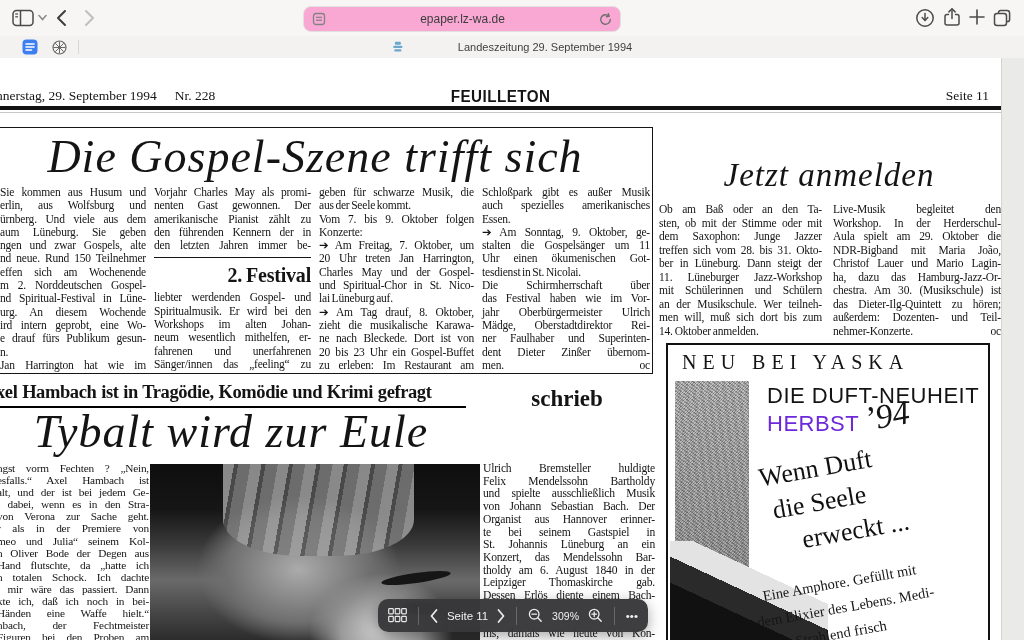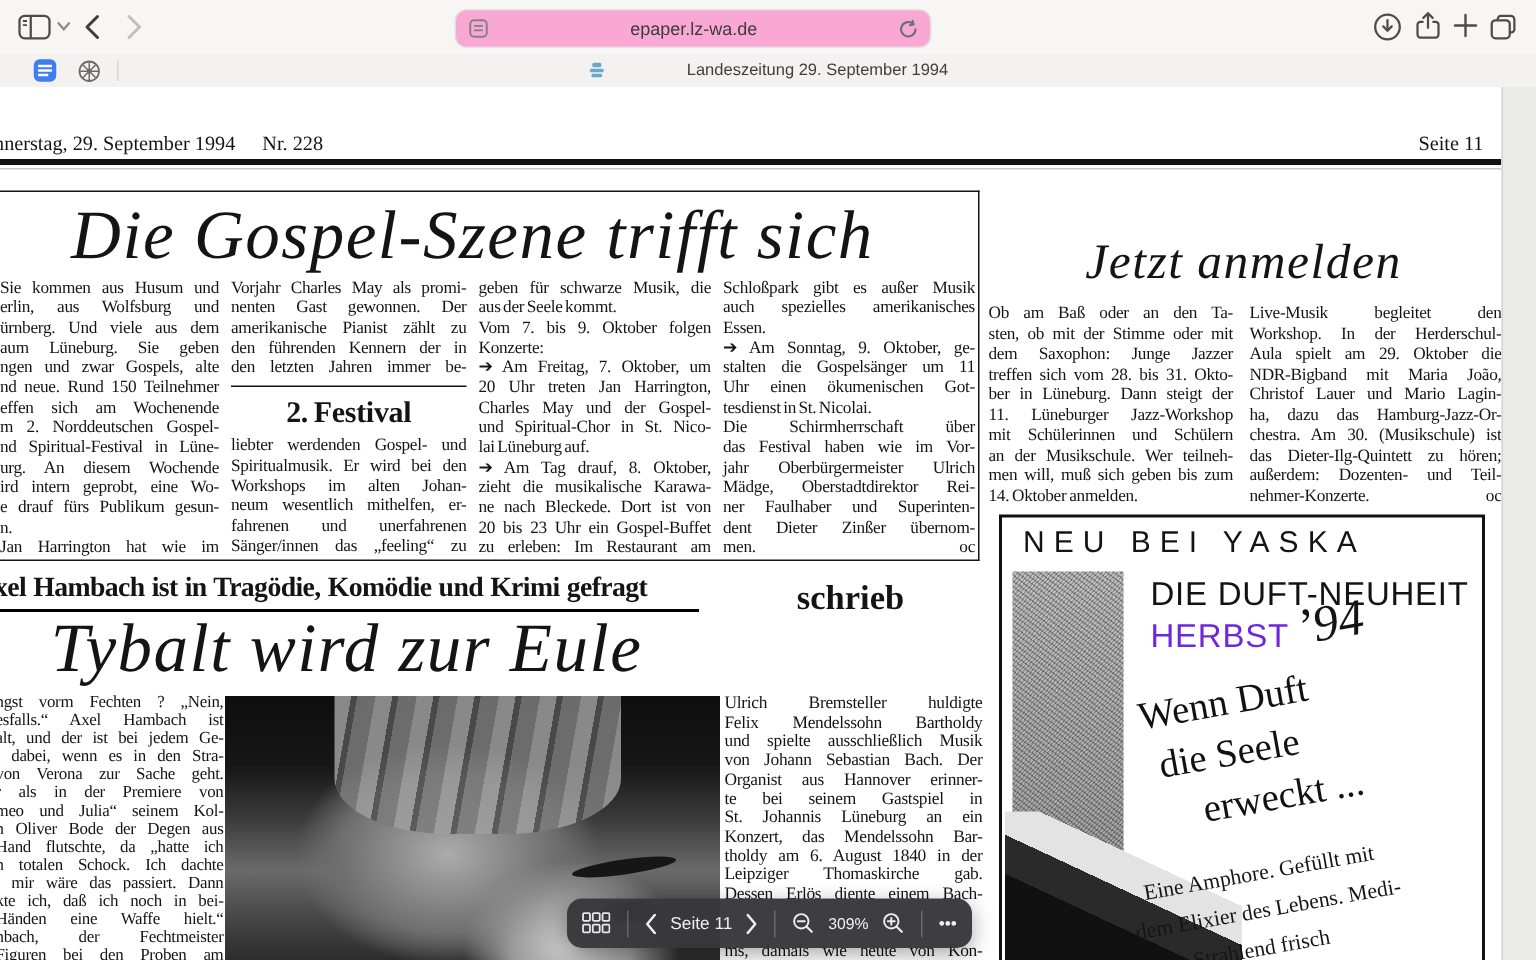--- a/index.html
+++ b/index.html
@@ -38,32 +38,32 @@
               border:1.5px solid #151515;border-left:none;}
   .gospel-head{position:absolute;left:0;top:72px;width:630px;text-align:center;
                font-style:italic;font-size:46px;letter-spacing:1px;white-space:nowrap;}
   .cols{position:absolute;top:128px;display:flex;}
   .gospel-cols{left:0;width:650px;}
   .col{font-size:11.5px;line-height:13.3px;letter-spacing:-.2px;word-spacing:-1px;}
   .jline{text-align:justify;text-align-last:justify;white-space:nowrap;}
   .jline.noj{text-align-last:left;}
   .center-lines .jline{text-align:center;text-align-last:center;white-space:nowrap;}
   .subhead{border-top:1.5px solid #141414;margin-top:5px;padding-top:6px;margin-bottom:5px;
-           text-align:center;font-weight:bold;font-size:20px;line-height:22px;}
+           text-align:right;font-weight:bold;font-size:20px;line-height:22px;}
   
   .jazz-kicker{position:absolute;left:659px;top:70px;width:308px;font-weight:bold;font-size:18px;
                letter-spacing:-.3px;white-space:nowrap;border-bottom:2px solid #111;padding-bottom:3px;}
   .jazz-head{position:absolute;left:659px;top:99px;width:340px;text-align:center;
              font-style:italic;font-size:33px;letter-spacing:1px;}
   .jazz-colA{position:absolute;left:659px;top:145px;width:163px;}
   .jazz-colB{position:absolute;left:833px;top:145px;width:168px;}
   .colj{font-size:11.5px;line-height:13.5px;letter-spacing:-.2px;word-spacing:-.8px;}
   
   .ad-box{position:absolute;left:666px;top:285px;width:320px;height:310px;border:2px solid #111;}
-  .ad-header{position:absolute;left:14px;top:6px;font-family:Liberation Sans, sans-serif;
+  .ad-header{position:absolute;left:14px;top:6px;font-family:Liberation Serif, serif;
              font-size:20px;letter-spacing:6px;color:#141414;white-space:nowrap;}
   .ad-img{position:absolute;left:7px;top:36px;width:74px;height:262px;
     background:
       repeating-linear-gradient(37deg, rgba(0,0,0,.25) 0 1px, transparent 1px 3px),
       repeating-linear-gradient(-49deg, rgba(0,0,0,.20) 0 1px, transparent 1px 2px),
       linear-gradient(180deg,#c2c2c2,#adadad 55%,#939393);}
   .ad-shape{position:absolute;left:2px;top:196px;width:158px;height:112px;
     background:linear-gradient(205deg, transparent 34%, #e3e3e3 34% 48%, #2a2a2a 48% 62%, #111 62%);}
   .ad-l1{position:absolute;left:99px;top:38px;font-family:"Liberation Sans",sans-serif;
          font-size:22px;letter-spacing:.5px;color:#131313;white-space:nowrap;}
@@ -220,20 +220,21 @@
       <span class="tab-title">Landeszeitung 29. September 1994</span>
     </div>
   </div>
 
   <div class="content">
     <div class="paper">
 
       <div class="mast mast-left">
         <span>nnerstag, 29. September 1994</span><span class="mast-issue">Nr. 228</span>
       </div>
+      <div class="mast mast-center"><span>FEUILLETON</span></div>
       <div class="mast mast-right">Seite 11</div>
       <div class="rule-thick"></div>
       <div class="rule-thin"></div>
 
       <div class="gospel-box"></div>
       <div class="gospel-head serif">Die Gospel-Szene trifft sich</div>
       <div class="cols gospel-cols">
         <div class="col" style="width:146px;margin-right:8px;">
             <div class="jline">Sie kommen aus Husum und</div>
             <div class="jline">erlin, aus Wolfsburg und</div>
@@ -305,21 +306,21 @@
       <div class="jazz-head serif">Jetzt anmelden</div>
       <div class="jazz-colA colj serif">
           <div class="jline">Ob am Baß oder an den Ta-</div>
           <div class="jline">sten, ob mit der Stimme oder mit</div>
           <div class="jline">dem Saxophon: Junge Jazzer</div>
           <div class="jline">treffen sich vom 28. bis 31. Okto-</div>
           <div class="jline">ber in Lüneburg. Dann steigt der</div>
           <div class="jline">11. Lüneburger Jazz-Workshop</div>
           <div class="jline">mit Schülerinnen und Schülern</div>
           <div class="jline">an der Musikschule. Wer teilneh-</div>
-          <div class="jline">men will, muß sich geben bis zum</div>
+          <div class="jline">men will, muß sich dort bis zum</div>
           <div class="jline noj">14. Oktober anmelden.</div>
         </div>
       <div class="jazz-colB colj serif">
           <div class="jline">Live-Musik begleitet den</div>
           <div class="jline">Workshop. In der Herderschul-</div>
           <div class="jline">Aula spielt am 29. Oktober die</div>
           <div class="jline">NDR-Bigband mit Maria João,</div>
           <div class="jline">Christof Lauer und Mario Lagin-</div>
           <div class="jline">ha, dazu das Hamburg-Jazz-Or-</div>
           <div class="jline">chestra. Am 30. (Musikschule) ist</div>

